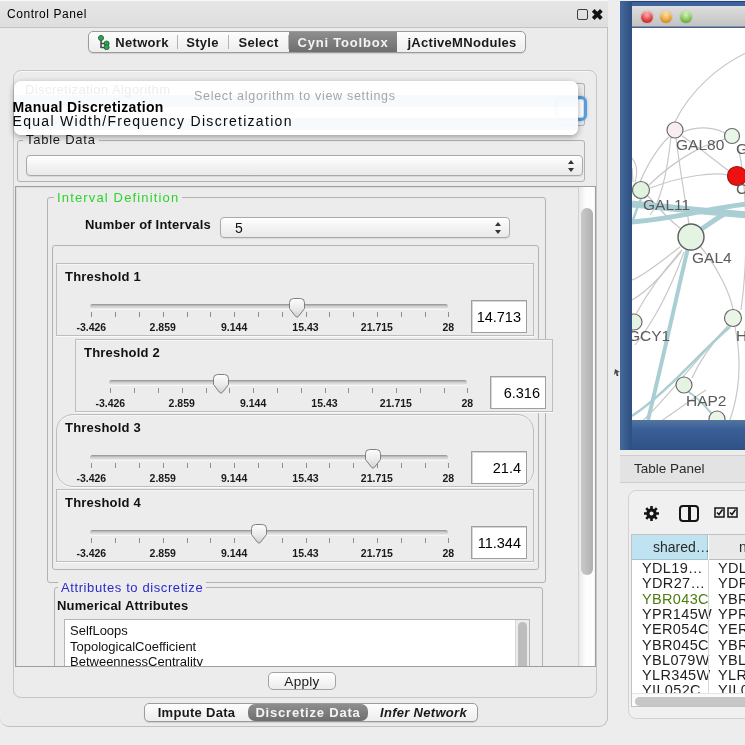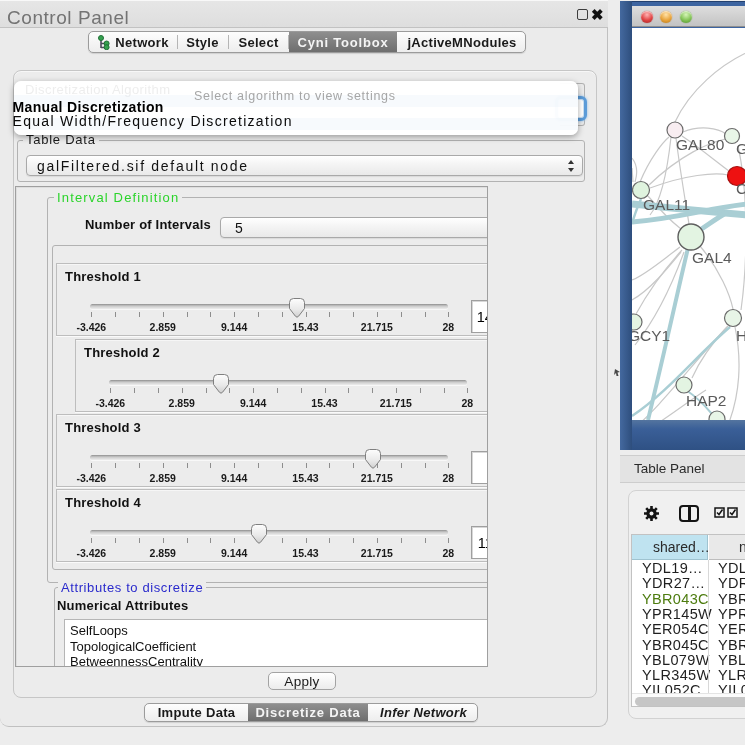--- a/index.html
+++ b/index.html
@@ -24,21 +24,21 @@
   box-shadow:0 1px 0 #fafafa, inset 0 1px 0 #f6f6f6;background:#ececec;}
 .vbox{position:absolute;left:414px;top:36px;width:56px;height:33px;background:#fff;
   border:1px solid #9f9f9f;box-shadow:inset 1px 1px 0 #d7d7d7;}
 .vbox span{position:absolute;right:5px;top:8px;font-size:14.5px;color:#000;}
 .track{position:absolute;left:33px;top:40px;width:358px;height:5px;border-radius:3px;
   background:linear-gradient(#8e8e8e,#c9c9c9 40%,#ededed);box-shadow:0 1px 0 #f8f8f8;}
 </style></head><body>
 
 <div class="ab" style="left:0;top:0;width:608px;height:727px;background:#ebebeb;border-right:1px solid #c0c0c0;border-bottom:1px solid #c0c0c0;border-radius:0 0 9px 9px;"></div>
 <div class="ab" style="left:0;top:0;width:608px;height:28px;background:linear-gradient(#e6e6e6,#dedede);border-bottom:1px solid #c2c2c2;border-top:1px solid #f8f8f8;"></div>
-<div class="ab" style="left:7px;top:7px;font-size:19px;letter-spacing:.55px;color:#737373;">Control Panel</div>
+<div class="ab" style="left:7px;top:7px;font-size:12px;letter-spacing:.55px;color:#000000;">Control Panel</div>
 <div class="ab" style="left:577px;top:9px;width:11px;height:11px;border:1.6px solid #3d3d3d;border-radius:2px;"></div>
 <div class="ab" style="left:591px;top:6px;font-size:15px;font-weight:bold;color:#111;">✖</div>
 <div class="ab" style="left:88px;top:31px;width:438px;height:22px;border:1px solid #9b9b9b;border-radius:5px;background:linear-gradient(#fdfdfd,#ededed);overflow:hidden;box-shadow:0 1px 1px rgba(0,0,0,.12);">
 <div class="seg " style="left:0px;width:88px;"><svg width="13" height="15" viewBox="0 0 13 15" style="margin-right:5px">
         <path d="M4 4 V13 M4 8.5 H8 M4 12.5 H8" stroke="#4a4a5a" stroke-width="1.6" fill="none"></path>
         <circle cx="4" cy="3" r="2.5" fill="#35a14f" stroke="#1e7036"></circle>
         <circle cx="9.6" cy="8.5" r="2.5" fill="#35a14f" stroke="#1e7036"></circle>
         <circle cx="9.6" cy="12.2" r="2.5" fill="#35a14f" stroke="#1e7036"></circle>
       </svg>Network</div>
 <div class="seg " style="left:88px;width:51px;">Style</div>
@@ -48,24 +48,23 @@
 <div class="vline" style="left:88px;"></div>
     <div class="vline" style="left:139px;"></div>
     <div class="vline" style="left:199px;"></div>
 </div>
 <div class="ab" style="left:13px;top:70px;width:584px;height:628px;background:#ececec;border:1px solid #c6c6c6;border-radius:8px;box-shadow:inset 0 1px 0 #f7f7f7;"></div>
 <div class="ab" style="left:560px;top:83px;width:25px;height:43px;border:1px solid #b2b2b2;border-radius:0 3px 3px 0;border-left:none;"></div>
 <div class="ab" style="left:555px;top:96px;width:32px;height:25px;border-radius:6px;background:#fff;border:3px solid #5b9bd8;box-shadow:0 0 3px #8cbce8, inset 0 0 0 1px #c9dff2;"></div>
 <div class="grp" style="left:17px;top:140px;width:568px;height:42px;"></div>
 <div class="gtitle" style="left:23px;top:133px;color:#1c1c1c;letter-spacing:.75px;">Table Data</div>
 <div class="combo" style="left:26px;top:155px;width:557px;height:21px;">
-    <span class="txt" style="letter-spacing:1.7px">galFiltered.sif default node</span>
     <span class="arr"></span>
   </div>
-<div class="ab" style="left:15px;top:186px;width:473px;height:481px;background:#ececec;border:1px solid #9f9f9f;box-shadow:inset 1px 1px 0 #dedede;overflow:hidden;">
+<div class="ab" style="left:15px;top:186px;width:581px;height:481px;background:#ececec;border:1px solid #9f9f9f;box-shadow:inset 1px 1px 0 #dedede;overflow:hidden;">
 <div class="grp" style="left:31px;top:10px;width:499px;height:386px;"></div>
 <div class="gtitle" style="left:38px;top:4px;color:#2bd42b;letter-spacing:1.15px;">Interval Definition</div>
 <div class="ab" style="left:69px;top:30px;font-size:13px;font-weight:bold;color:#111;letter-spacing:.2px;">Number of Intervals</div>
 <div class="combo" style="left:204px;top:30px;width:290px;height:21px;">
       <span class="txt" style="left:14px;">5</span>
       <span class="arr"></span>
     </div>
 <div class="grp" style="left:36px;top:58px;width:487px;height:325px;"></div>
 <div class="thpanel" style="left:40px;top:76px;">
 <div class="ab" style="left:8px;top:5px;font-size:13px;font-weight:bold;color:#111;letter-spacing:.2px;">Threshold 1</div>
@@ -138,21 +137,21 @@
             <stop offset=".6" stop-color="#e8e8e8"></stop>
             <stop offset="1" stop-color="#cfcfcf"></stop>
           </linearGradient>
         </defs>
         <path d="M1.5,5.5 Q1.5,1.5 5.5,1.5 L12.5,1.5 Q16.5,1.5 16.5,5.5 L16.5,11.5 L10.6,19.2 Q9,21.2 7.4,19.2 L1.5,11.5 Z" fill="url(#tg1)" stroke="#7f7f7f" stroke-width="1"></path>
       </svg>
 <div class="vbox">
         <span>6.316</span>
       </div>
 </div>
-<div class="thpanel" style="left:40px;top:227px;">
+<div class="thpanel" style="left:40px;top:227px;border-radius:17px;">
 <div class="ab" style="left:8px;top:5px;font-size:13px;font-weight:bold;color:#111;letter-spacing:.2px;">Threshold 3</div>
 <div class="track"></div>
 <div class="tick" style="left:34.3px;top:48px;"></div>
 <div class="tick" style="left:58.1px;top:48px;"></div>
 <div class="tick" style="left:81.9px;top:48px;"></div>
 <div class="tick" style="left:105.7px;top:48px;"></div>
 <div class="tick" style="left:129.5px;top:48px;"></div>
 <div class="tick" style="left:153.3px;top:48px;"></div>
 <div class="tick" style="left:177.1px;top:48px;"></div>
 <div class="tick" style="left:200.9px;top:48px;"></div>
@@ -233,21 +232,21 @@
 <div class="ab" style="right:0;top:0;bottom:0;width:14px;background:#ececec;border-left:1px solid #d8d8d8;">
         <div class="ab" style="left:2px;top:2px;width:9px;height:60px;border-radius:5px;background:#bdbdbd;"></div>
       </div>
 </div>
 <div class="ab" style="left:562px;top:0;width:18px;height:100%;background:linear-gradient(to right,#e9e9e9,#fdfdfd 40%,#fdfdfd 85%,#e9e9e9);border-left:1px solid #d0d0d0;"></div>
 <div class="ab" style="left:565px;top:21px;width:12px;height:367px;border-radius:6px;background:linear-gradient(to right,#c9c9c9,#b0b0b0);"></div>
 </div>
 <div class="ab" style="left:268px;top:672px;width:68px;height:18px;border:1px solid #a3a3a3;border-radius:5px;background:linear-gradient(#ffffff,#ececec);display:flex;align-items:center;justify-content:center;font-size:13.5px;color:#1a1a1a;letter-spacing:.3px;">Apply</div>
 <div class="ab" style="left:144px;top:703px;width:334px;height:19px;border:1px solid #9b9b9b;border-radius:5px;background:linear-gradient(#fdfdfd,#ededed);overflow:hidden;box-shadow:0 1px 1px rgba(0,0,0,.12);">
 <div class="seg " style="left:0px;width:103px;">Impute Data</div>
-<div class="seg segdark" style="left:103px;width:120px;">Discretize Data</div>
+<div class="seg segdark" style="left:103px;width:120px;border-radius:7px;">Discretize Data</div>
 <div class="seg " style="left:223px;width:111px;font-style:italic;">Infer Network</div>
 </div>
 <div class="ab" style="left:14px;top:81px;width:564px;height:54px;background:rgba(255,255,255,.97);border-radius:7px;box-shadow:0 2px 6px rgba(0,0,0,.35);"></div>
 <div class="ab" style="left:25px;top:82px;font-size:13px;letter-spacing:.4px;color:rgba(150,150,150,.17);">Discretization Algorithm</div>
 <div class="ab" style="left:14px;top:95px;width:564px;height:12px;background:rgba(226,237,248,.28);"></div>
 <div class="ab" style="left:14px;top:118px;width:564px;height:12px;background:rgba(226,237,248,.28);"></div>
 <div class="ab" style="left:194px;top:89px;font-size:12.5px;letter-spacing:.7px;color:#a6a6a6;">Select algorithm to view settings</div>
 <div class="ab" style="left:12.5px;top:99px;font-size:14px;font-weight:bold;letter-spacing:.35px;color:#000;">Manual Discretization</div>
 <div class="ab" style="left:12.5px;top:113px;font-size:14px;letter-spacing:1.3px;color:#0a0a0a;">Equal Width/Frequency Discretization</div>
 <div class="ab" style="left:620px;top:1px;width:125px;height:449px;background:#3d64a0;border-top:1px solid #23406e;"></div>

